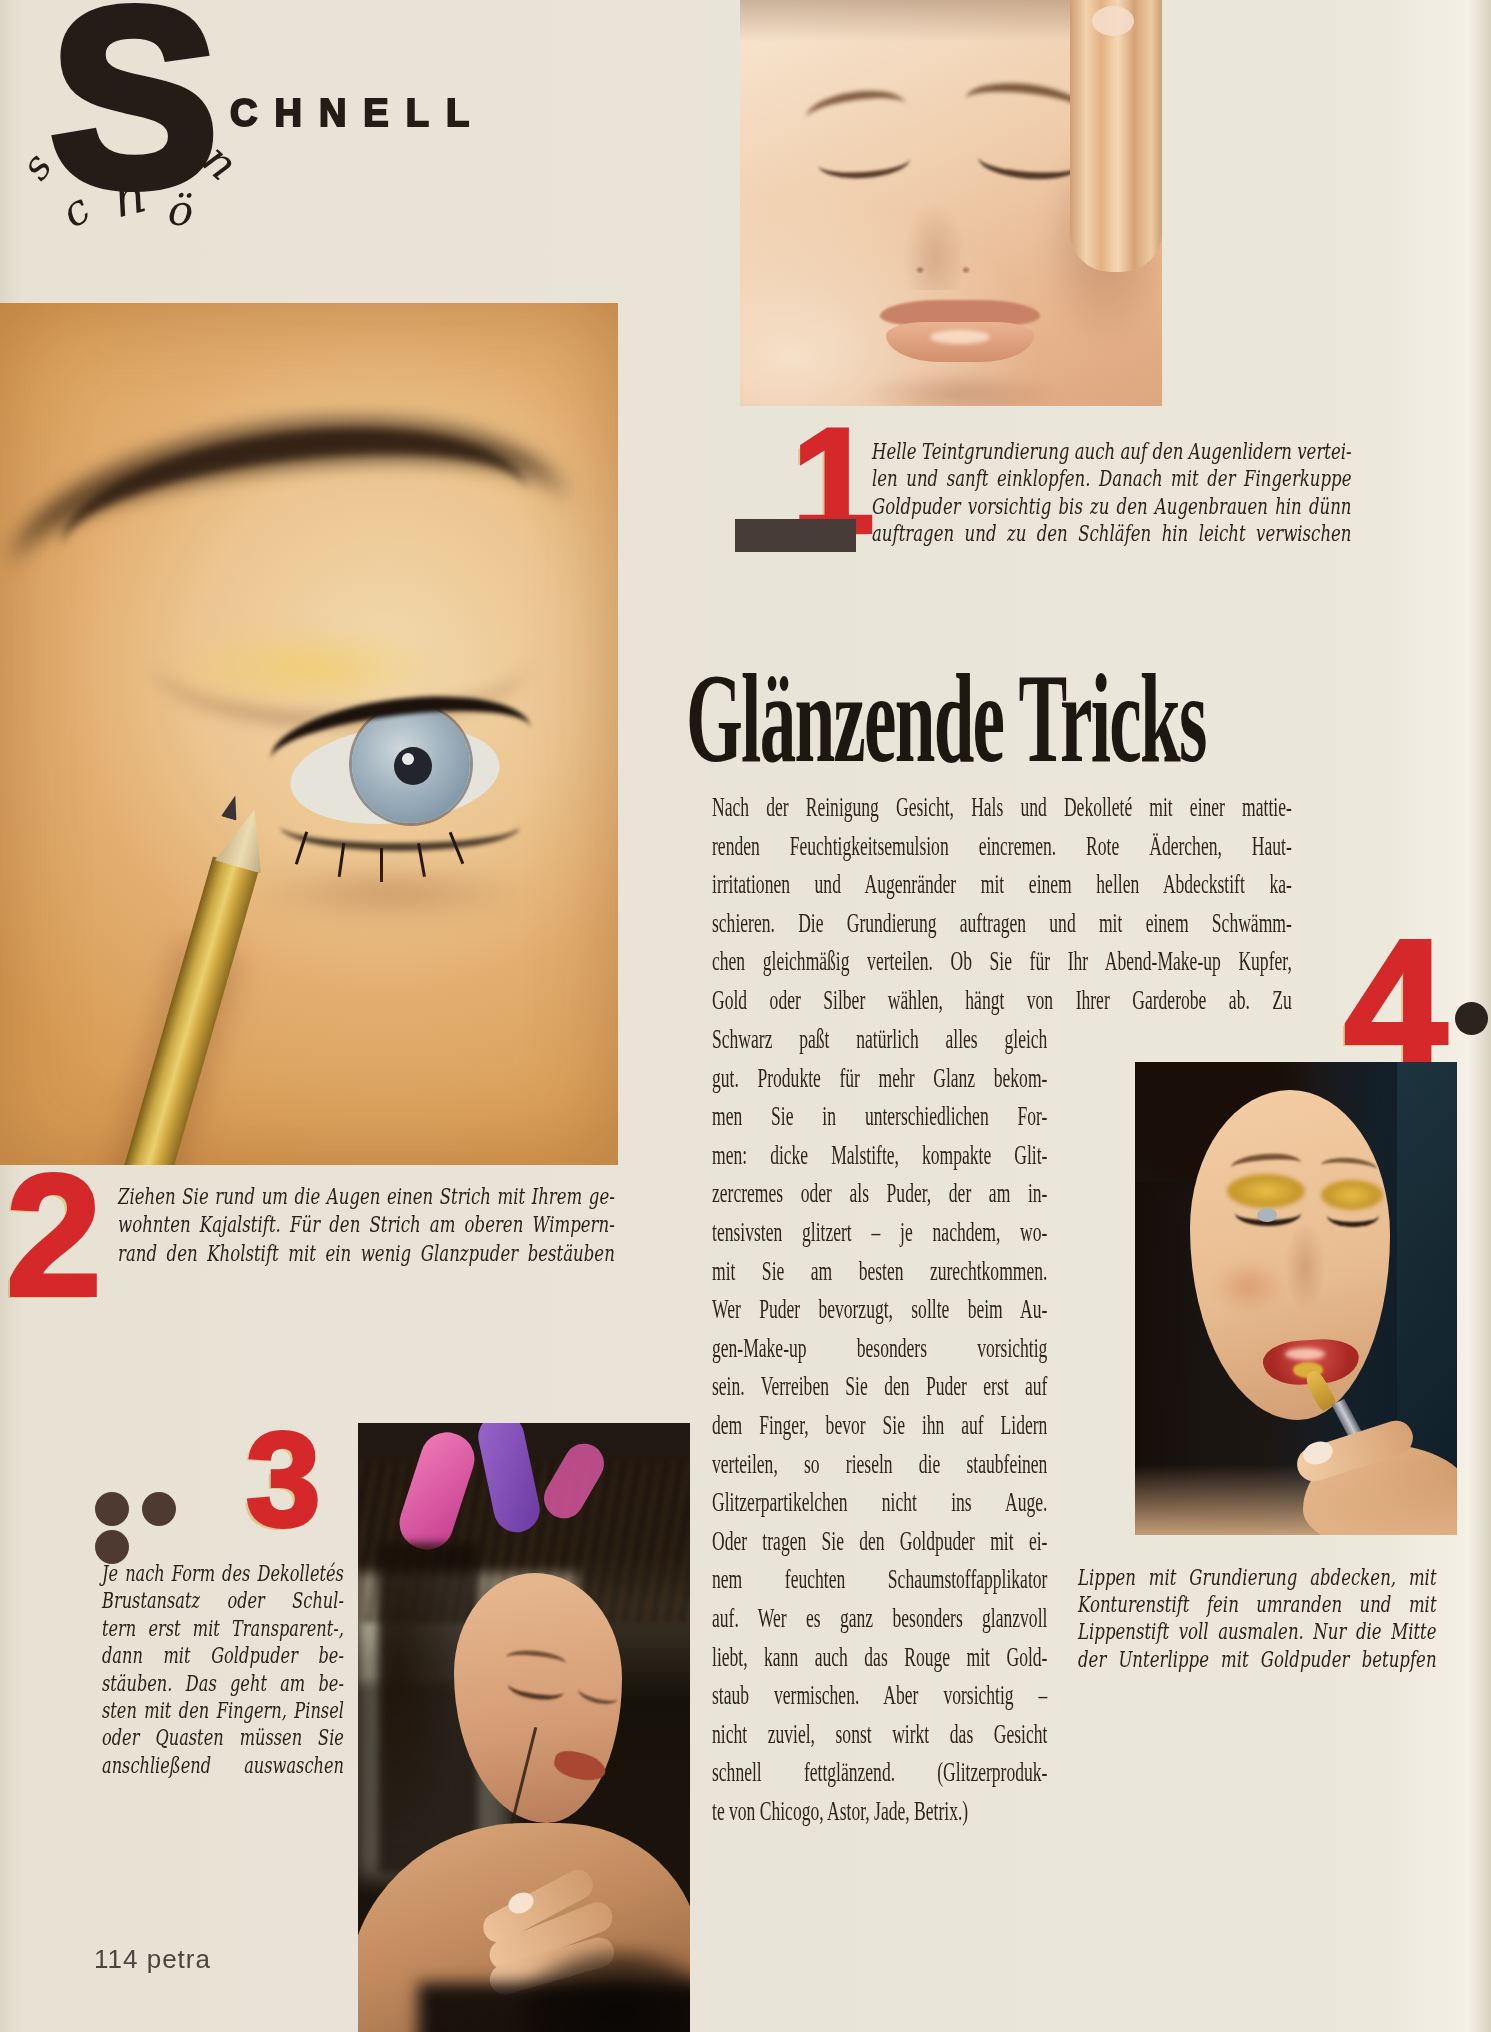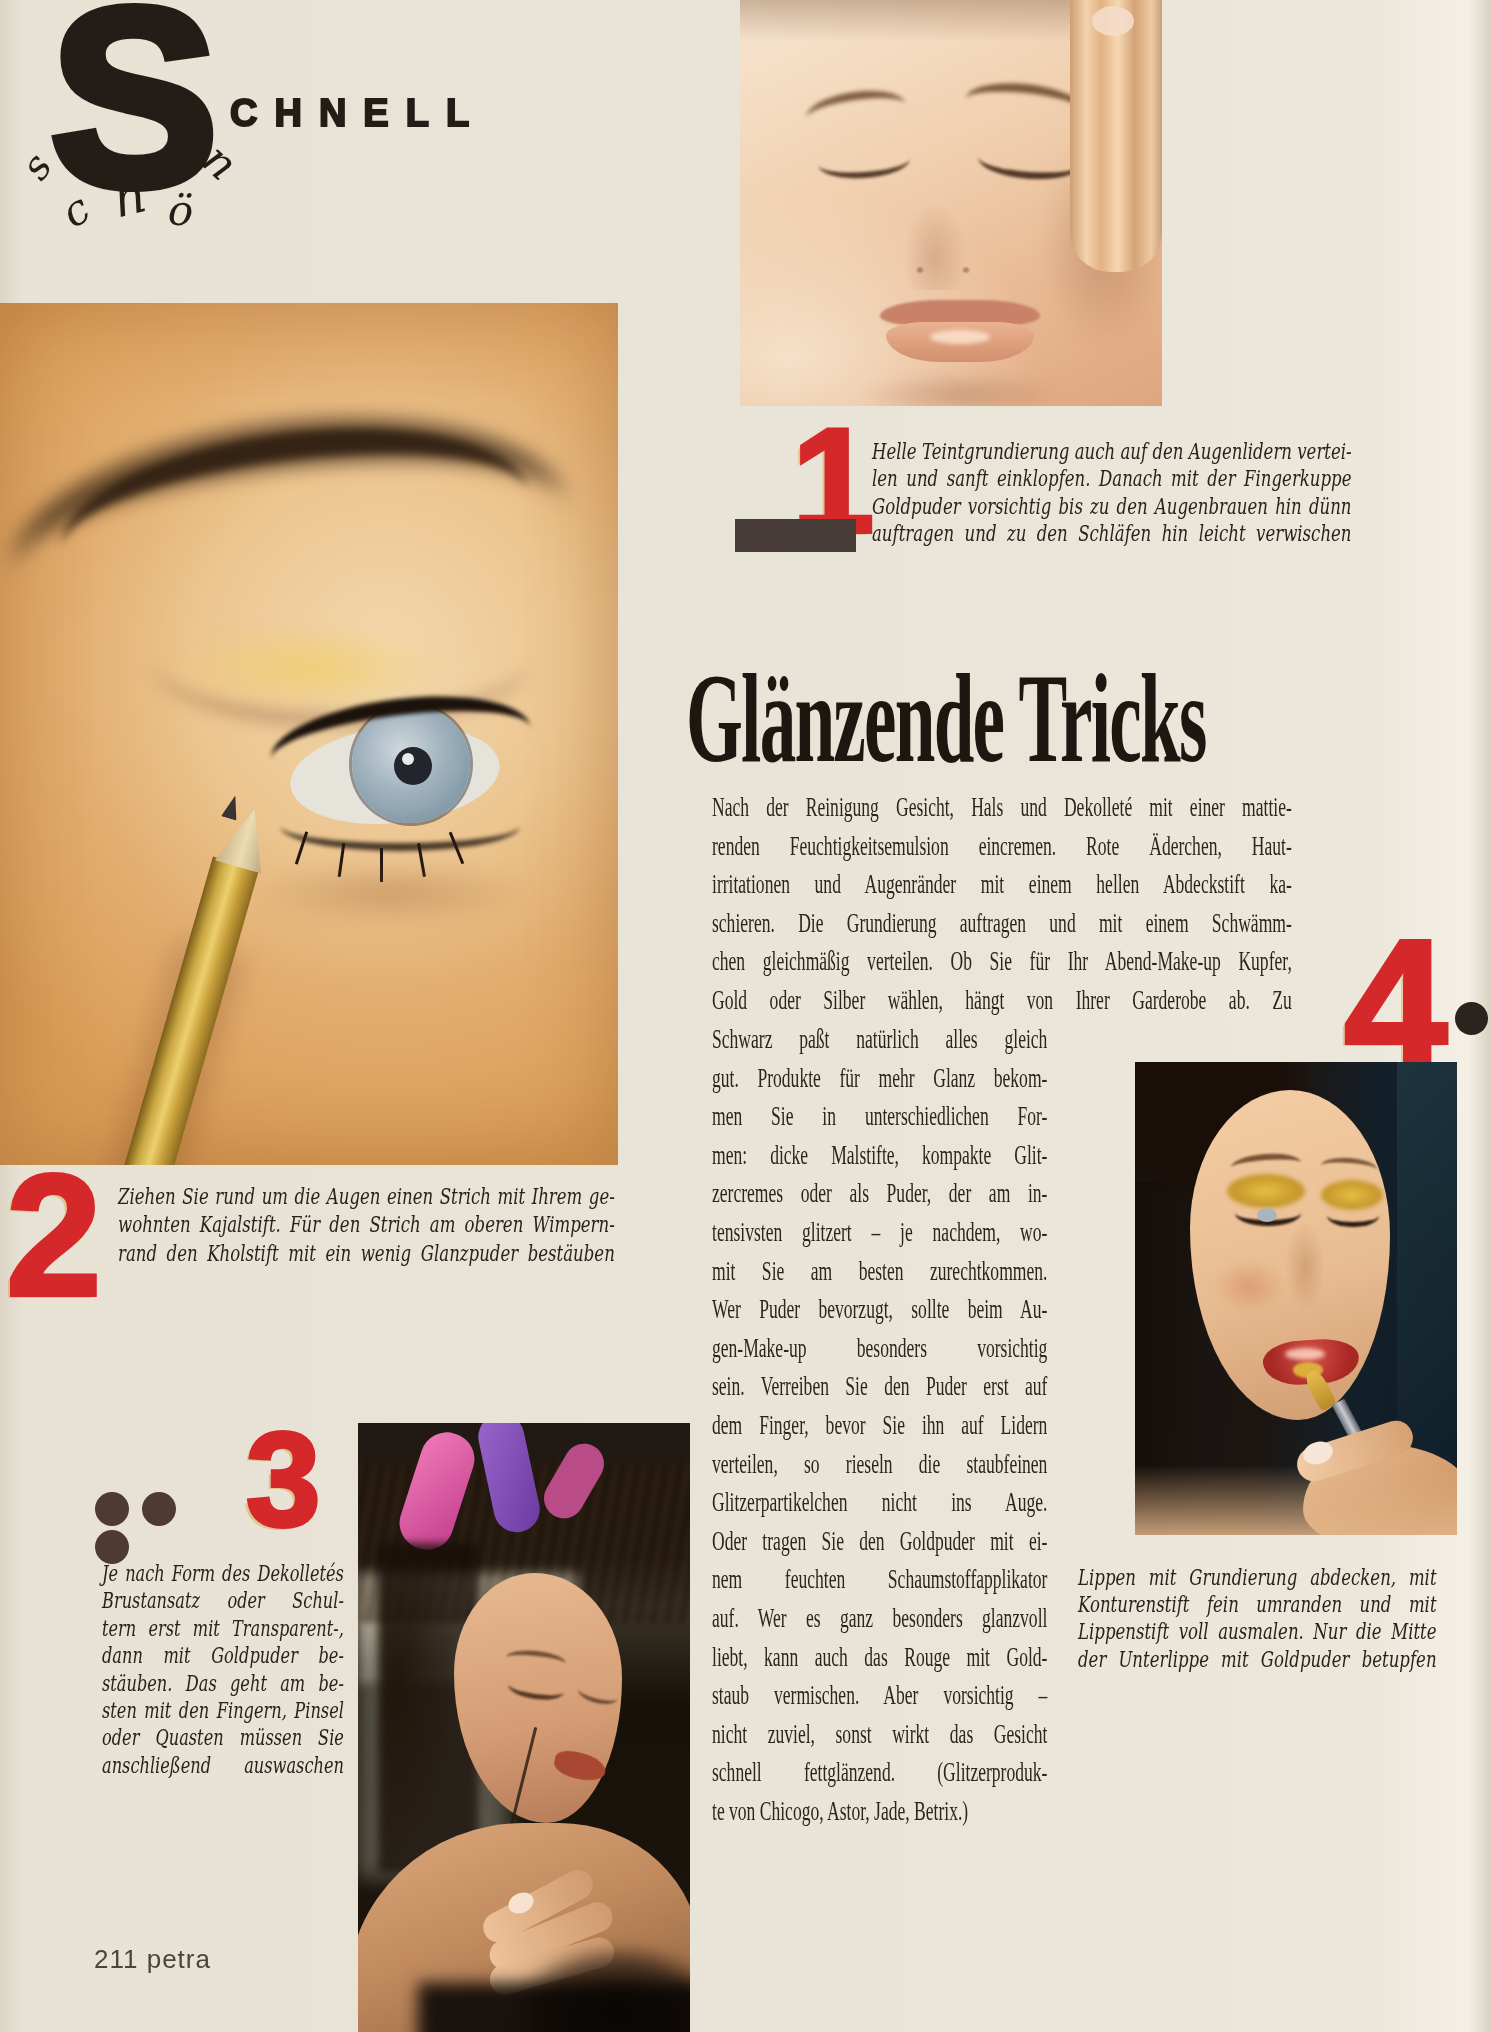--- a/index.html
+++ b/index.html
@@ -332,15 +332,15 @@
       <div class="cap-line">Je nach Form des Dekolletés</div>
       <div class="cap-line">Brustansatz oder Schul-</div>
       <div class="cap-line">tern erst mit Transparent-,</div>
       <div class="cap-line">dann mit Goldpuder be-</div>
       <div class="cap-line">stäuben. Das geht am be-</div>
       <div class="cap-line">sten mit den Fingern, Pinsel</div>
       <div class="cap-line">oder Quasten müssen Sie</div>
       <div class="cap-line">anschließend auswaschen</div>
     </div>
 
-  <div id="footer">211 petra</div>
+  <div id="footer">114 petra</div>
 
 </div>
 
 </body></html>

